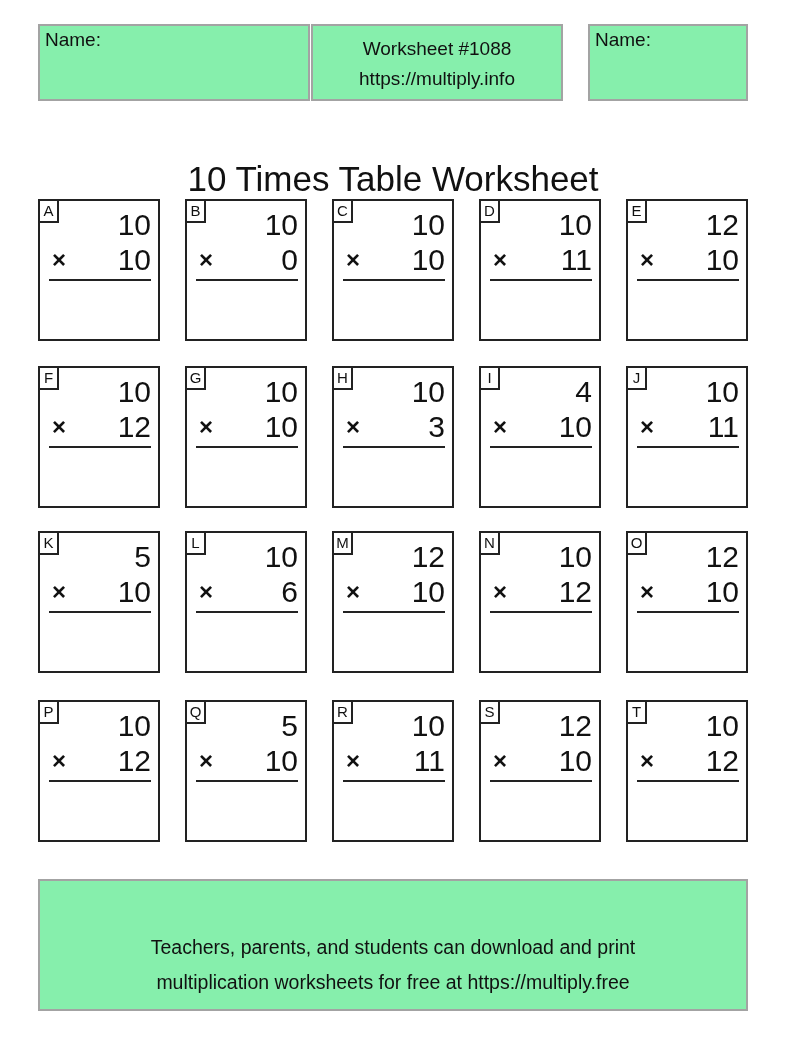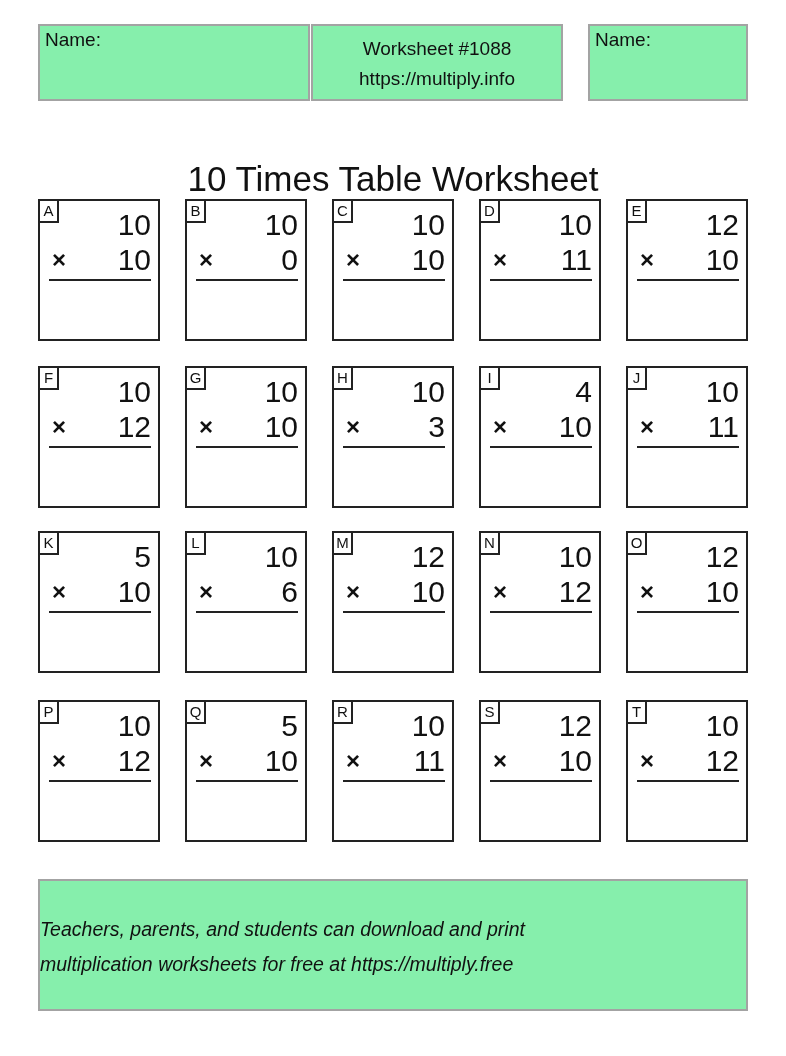--- a/index.html
+++ b/index.html
@@ -7,21 +7,21 @@
     .box { position: absolute; border: 2px solid #a3a3a3; box-sizing: border-box; background: #86efac; }
     .hdr-label { position: absolute; left: 5px; top: 3px; font-size: 19px; }
     .ws-info { text-align: center; font-size: 19px; line-height: 30px; padding-top: 8px; }
     .title { position: absolute; left: 0; width: 786px; top: 127px; text-align: center; font-size: 35px; margin-top: 32px; }
     .card { position: absolute; width: 122px; height: 142px; border: 2px solid #222; box-sizing: border-box; }
     .card .letter { position: absolute; left: -2px; top: -2px; width: 21px; height: 24px; border: 2px solid #222; box-sizing: border-box; font-size: 15px; line-height: 20px; text-align: center; background: #fff; }
     .card .top { position: absolute; right: 7px; top: 6px; font-size: 30px; line-height: 36px; }
     .card .times { position: absolute; left: 12px; top: 44px; font-size: 24px; line-height: 30px; font-weight: bold; }
     .card .bottom { position: absolute; right: 7px; top: 41px; font-size: 30px; line-height: 36px; }
     .card .rule { position: absolute; left: 9px; right: 7px; top: 78px; height: 0; border-top: 2px solid #222; }
-    .footer-text { font-size: 19.5px; line-height: 35px; padding-top: 31px; font-style: italic; }
+    .footer-text { text-align: center; font-size: 19.5px; line-height: 35px; padding-top: 49px; }
   </style>
 </head>
 <body>
 
 <div class="box" style="left:38px; top:24px; width:272px; height:77px;">
   <span class="hdr-label">Name:</span>
 </div>
 <div class="box" style="left:311px; top:24px; width:252px; height:77px;">
   <div class="ws-info">
     <div>Worksheet #1088</div>

